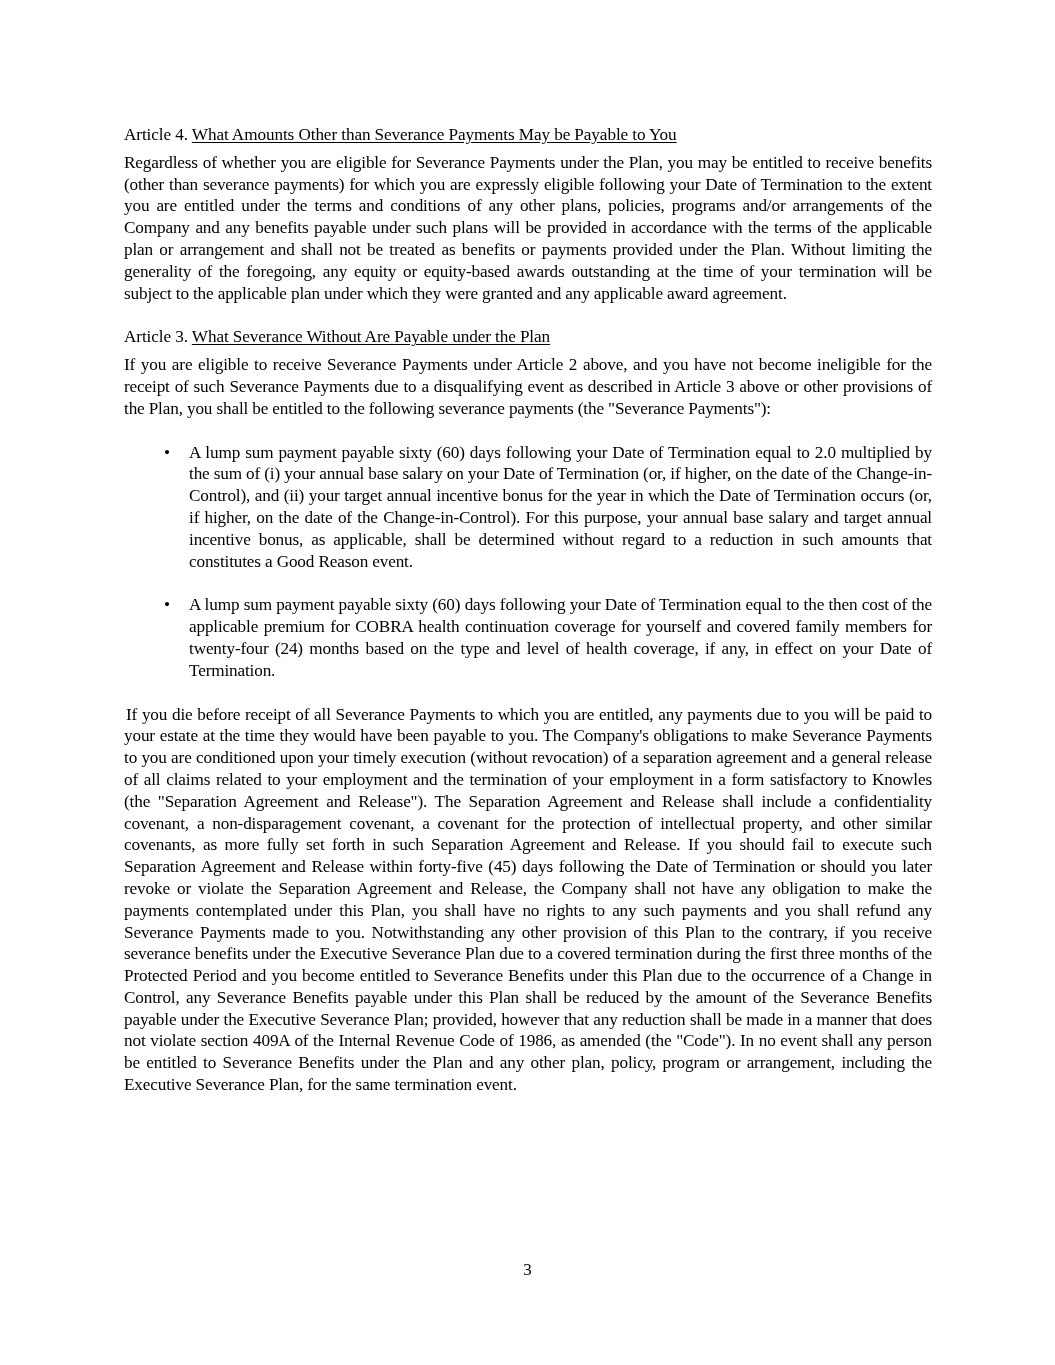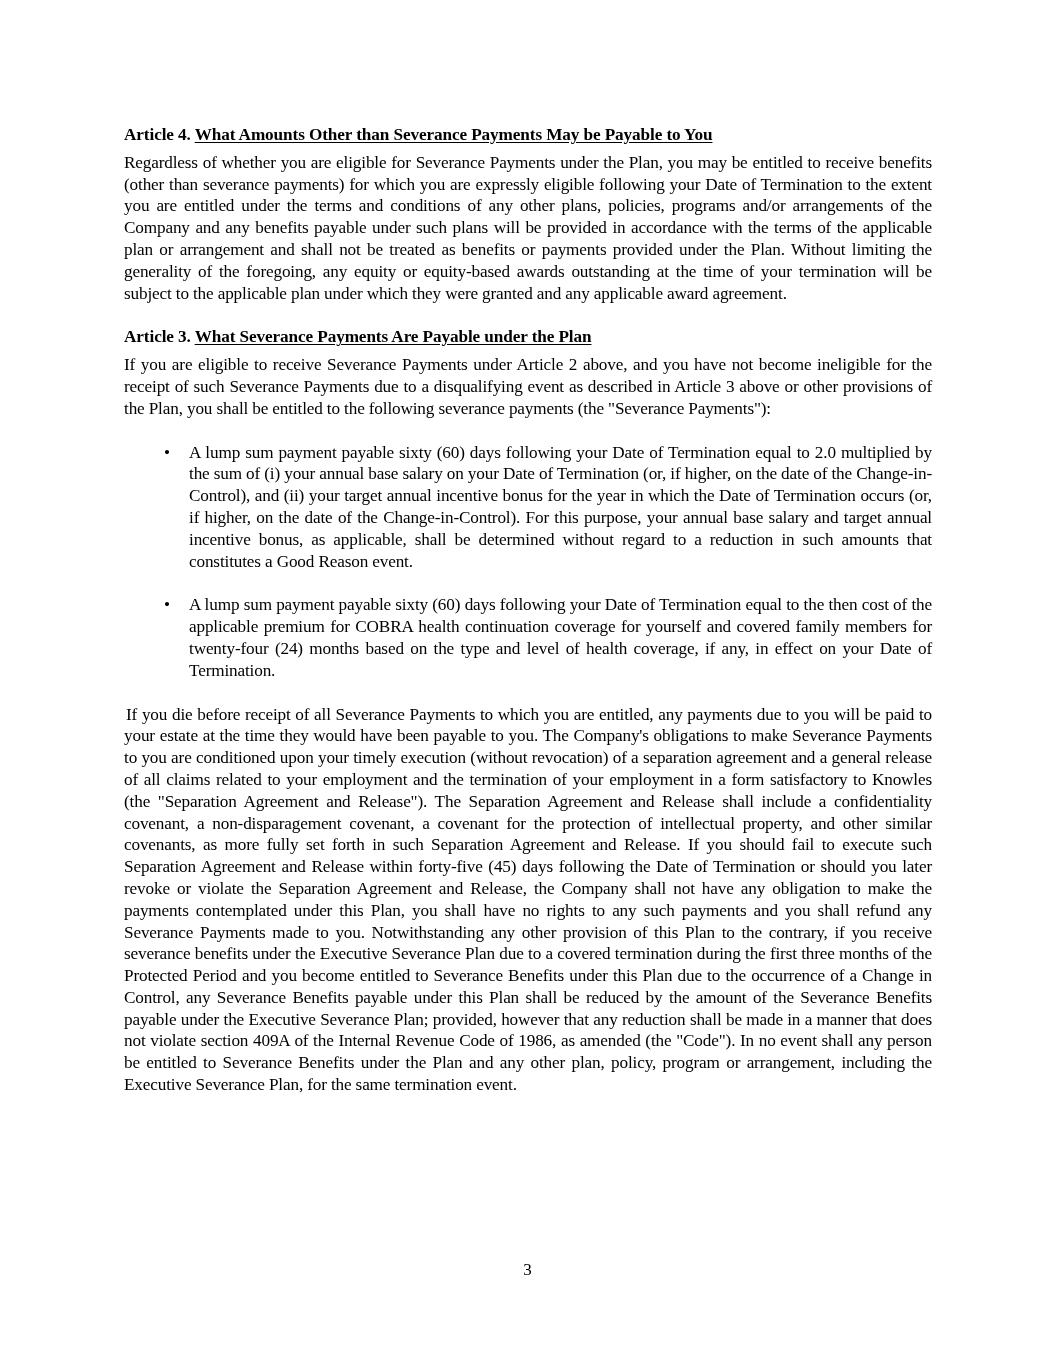--- a/index.html
+++ b/index.html
@@ -17,21 +17,21 @@
     }
     .page {
       position: absolute;
       left: 124px;
       top: 124px;
       width: 808px;
       font-size: 17.2px;
       line-height: 21.8px;
     }
     .heading {
-      font-weight: bold;
+      font-weight: normal;
       margin: 0 0 6px 0;
       letter-spacing: -0.1px;
     }
     .heading .title {
       text-decoration: underline;
       text-underline-offset: 2px;
     }
     p {
       margin: 0;
       text-align: justify;
@@ -79,21 +79,21 @@
 
   <div class="section">
     <div class="heading">
       <span>Article 4. </span><span class="title">What Amounts Other than Severance Payments May be Payable to You</span>
     </div>
     <p>Regardless of whether you are eligible for Severance Payments under the Plan, you may be entitled to receive benefits (other than severance payments) for which you are expressly eligible following your Date of Termination to the extent you are entitled under the terms and conditions of any other plans, policies, programs and/or arrangements of the Company and any benefits payable under such plans will be provided in accordance with the terms of the applicable plan or arrangement and shall not be treated as benefits or payments provided under the Plan.  Without limiting the generality of the foregoing, any equity or equity-based awards outstanding at the time of your termination will be subject to the applicable plan under which they were granted and any applicable award agreement.</p>
   </div>
 
   <div class="section">
     <div class="heading">
-      <span>Article 3. </span><span class="title">What Severance Payments Are Payable under the Plan</span>
+      <span>Article 3. </span><span class="title">What Severance Without Are Payable under the Plan</span>
     </div>
     <p>If you are eligible to receive Severance Payments under Article 2 above, and you have not become ineligible for the receipt of such Severance Payments due to a disqualifying event as described in Article 3 above or other provisions of the Plan, you shall be entitled to the following severance payments (the "Severance Payments"):</p>
 
     <ul class="bullets">
       <li>
         <span class="bullet">•</span>
         <span>A lump sum payment payable sixty (60) days following your Date of Termination equal to 2.0 multiplied by the sum of (i) your annual base salary on your Date of Termination (or, if higher, on the date of the Change-in-Control), and (ii) your target annual incentive bonus for the year in which the Date of Termination occurs (or, if higher, on the date of the Change-in-Control).  For this purpose, your annual base salary and target annual incentive bonus, as applicable, shall be determined without regard to a reduction in such amounts that constitutes a Good Reason event.</span>
       </li>
       <li>
         <span class="bullet">•</span>

